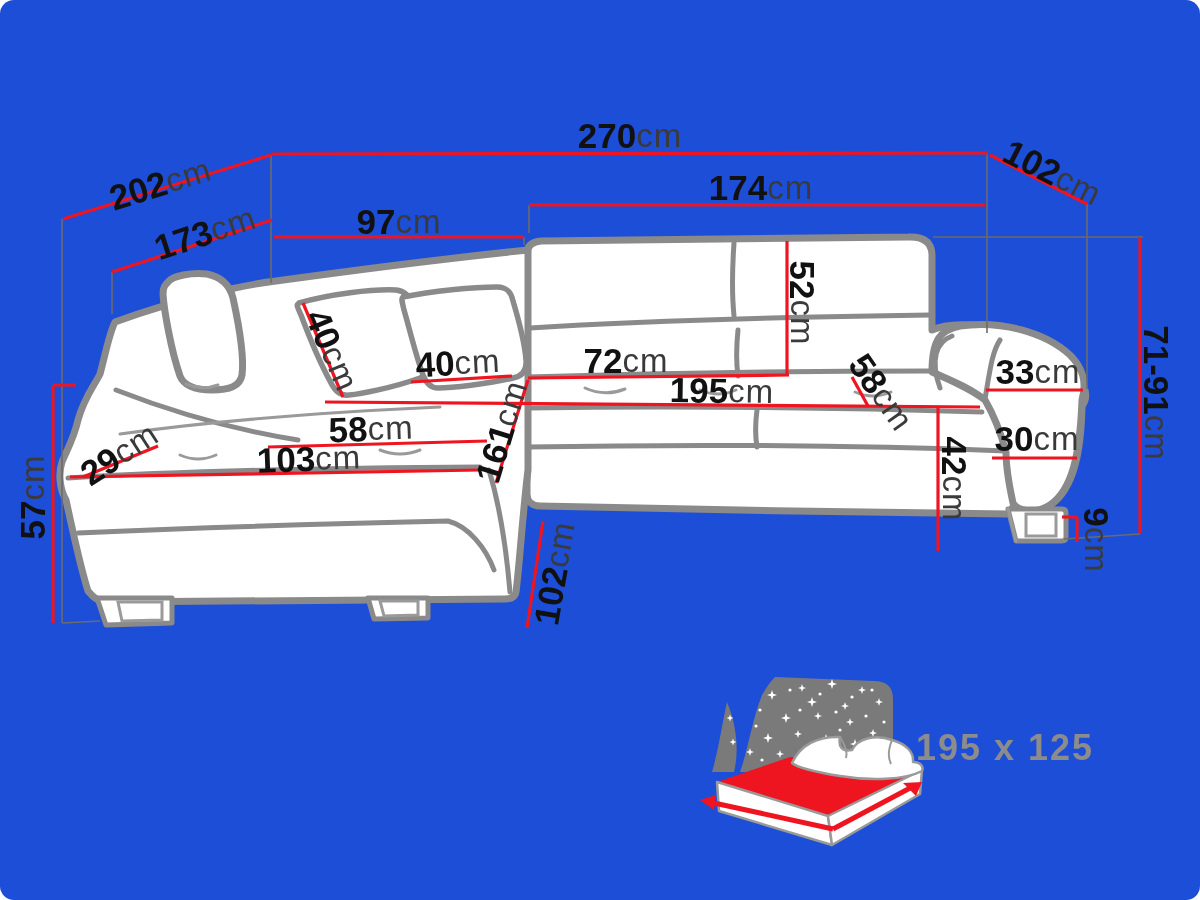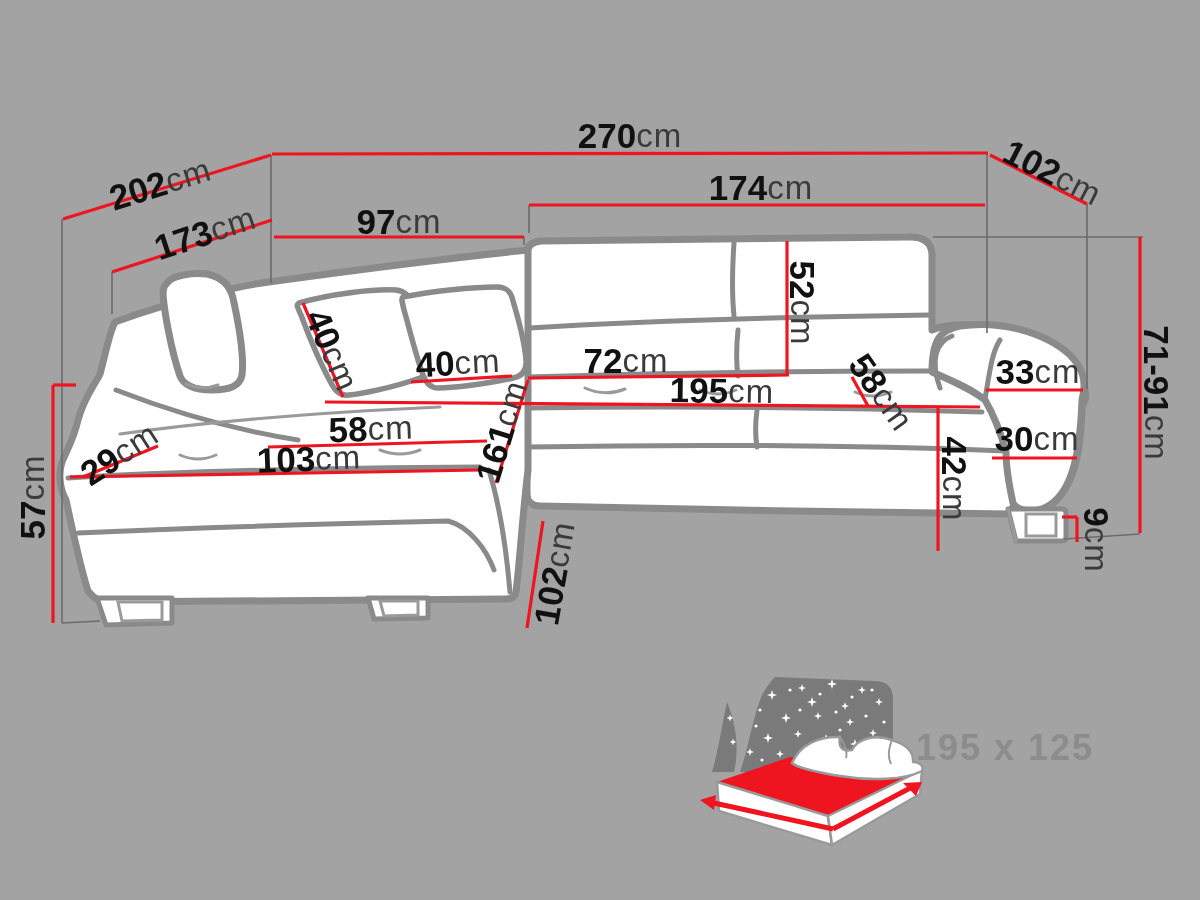--- a/index.html
+++ b/index.html
@@ -1,17 +1,17 @@
 <!DOCTYPE html>
 <html><head>
 <meta charset="utf-8">
 <style>
   html,body{margin:0;padding:0;background:#ffffff;}
-  #stage{position:relative;width:1200px;height:900px;background:#a3a3a3;overflow:hidden;
-         font-family:"Liberation Sans", sans-serif;}
+  #stage{position:relative;width:1200px;height:900px;background:#1d4ed8;overflow:hidden;
+         font-family:"Liberation Sans", sans-serif;border-radius:14px;}
   svg{position:absolute;left:0;top:0;}
   text.dim{font-family:"Liberation Sans", sans-serif;text-anchor:middle;}
   text.dim tspan.num{font-weight:bold;font-size:35px;fill:#111111;}
   text.dim tspan.unit{font-weight:400;font-size:33px;fill:#3a3a3a;letter-spacing:1px;}
   text.inset-label{font-family:"Liberation Sans", sans-serif;font-weight:bold;font-size:36px;
                    fill:#8c8c8c;text-anchor:middle;letter-spacing:2px;}
   .sofa-fill{stroke:#8a8a8a;stroke-width:7;fill:#ffffff;stroke-linecap:round;stroke-linejoin:round;}
   .seam{stroke:#8a8a8a;stroke-width:5;fill:none;stroke-linecap:round;stroke-linejoin:round;}
   .seam-thin{stroke:#9a9a9a;stroke-width:3;fill:none;stroke-linecap:round;}
   .ref{stroke:#6b6b6b;stroke-width:1.6;fill:none;}

